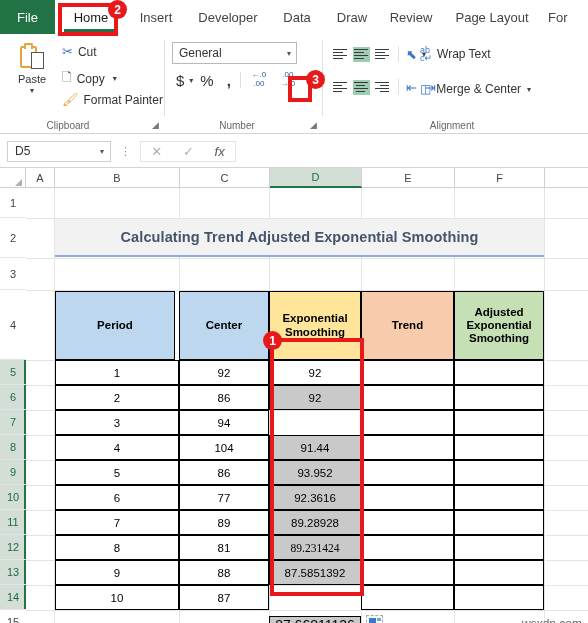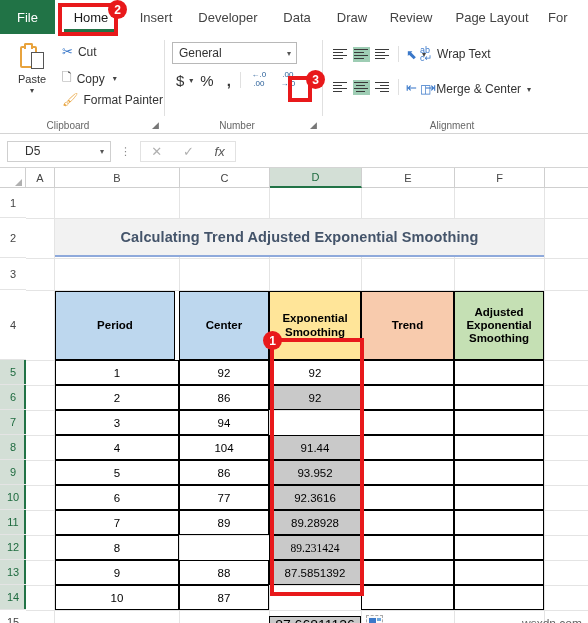--- a/index.html
+++ b/index.html
@@ -115,21 +115,21 @@
   
   .fbar {
     position: absolute; top: 135px; left: 0; width: 588px; height: 33px;
     background: #ffffff; border-bottom: 1px solid #d4d4d4;
     display: flex; align-items: center;
   }
   .namebox {
     margin-left: 7px; width: 104px; height: 21px;
     border: 1px solid #cfcfcf; background: #fff;
     font-size: 12px; color: #333; display: flex; align-items: center;
-    padding-left: 17px; position: relative;
+    padding-left: 7px; position: relative;
   }
   .namebox .nb-caret {
     position: absolute; right: 6px; font-size: 8px; color: #555;
   }
   .fb-dots { margin-left: 9px; color: #888; font-size: 11px; letter-spacing: 0; }
   .fb-btns {
     margin-left: 9px; width: 96px; height: 21px;
     border: 1px solid #e2e2e2; display: flex; align-items: center;
     justify-content: space-around; color: #b0b0b0; font-size: 13px;
   }
@@ -463,20 +463,21 @@
       <div class="tdcell" style="left:335px;top:297px;width:93px;height:25px;"></div>
       <div class="tdcell" style="left:428px;top:297px;width:90px;height:25px;"></div>
 
       <div class="tdcell" style="left:29px;top:322px;width:124px;height:25px;">7</div>
       <div class="tdcell" style="left:153px;top:322px;width:90px;height:25px;">89</div>
       <div class="tdcell selected" style="left:243px;top:322px;width:92px;height:25px;">89.28928</div>
       <div class="tdcell" style="left:335px;top:322px;width:93px;height:25px;"></div>
       <div class="tdcell" style="left:428px;top:322px;width:90px;height:25px;"></div>
 
       <div class="tdcell" style="left:29px;top:347px;width:124px;height:25px;">8</div>
+      <div class="tdcell" style="left:153px;top:347px;width:90px;height:25px;">81</div>
       <div class="tdcell selected" style="left:243px;top:347px;width:92px;height:25px;font-family:Liberation Serif, serif;">89.231424</div>
       <div class="tdcell" style="left:335px;top:347px;width:93px;height:25px;"></div>
       <div class="tdcell" style="left:428px;top:347px;width:90px;height:25px;"></div>
 
       <div class="tdcell" style="left:29px;top:372px;width:124px;height:25px;">9</div>
       <div class="tdcell" style="left:153px;top:372px;width:90px;height:25px;">88</div>
       <div class="tdcell selected" style="left:243px;top:372px;width:92px;height:25px;">87.5851392</div>
       <div class="tdcell" style="left:335px;top:372px;width:93px;height:25px;"></div>
       <div class="tdcell" style="left:428px;top:372px;width:90px;height:25px;"></div>
 

